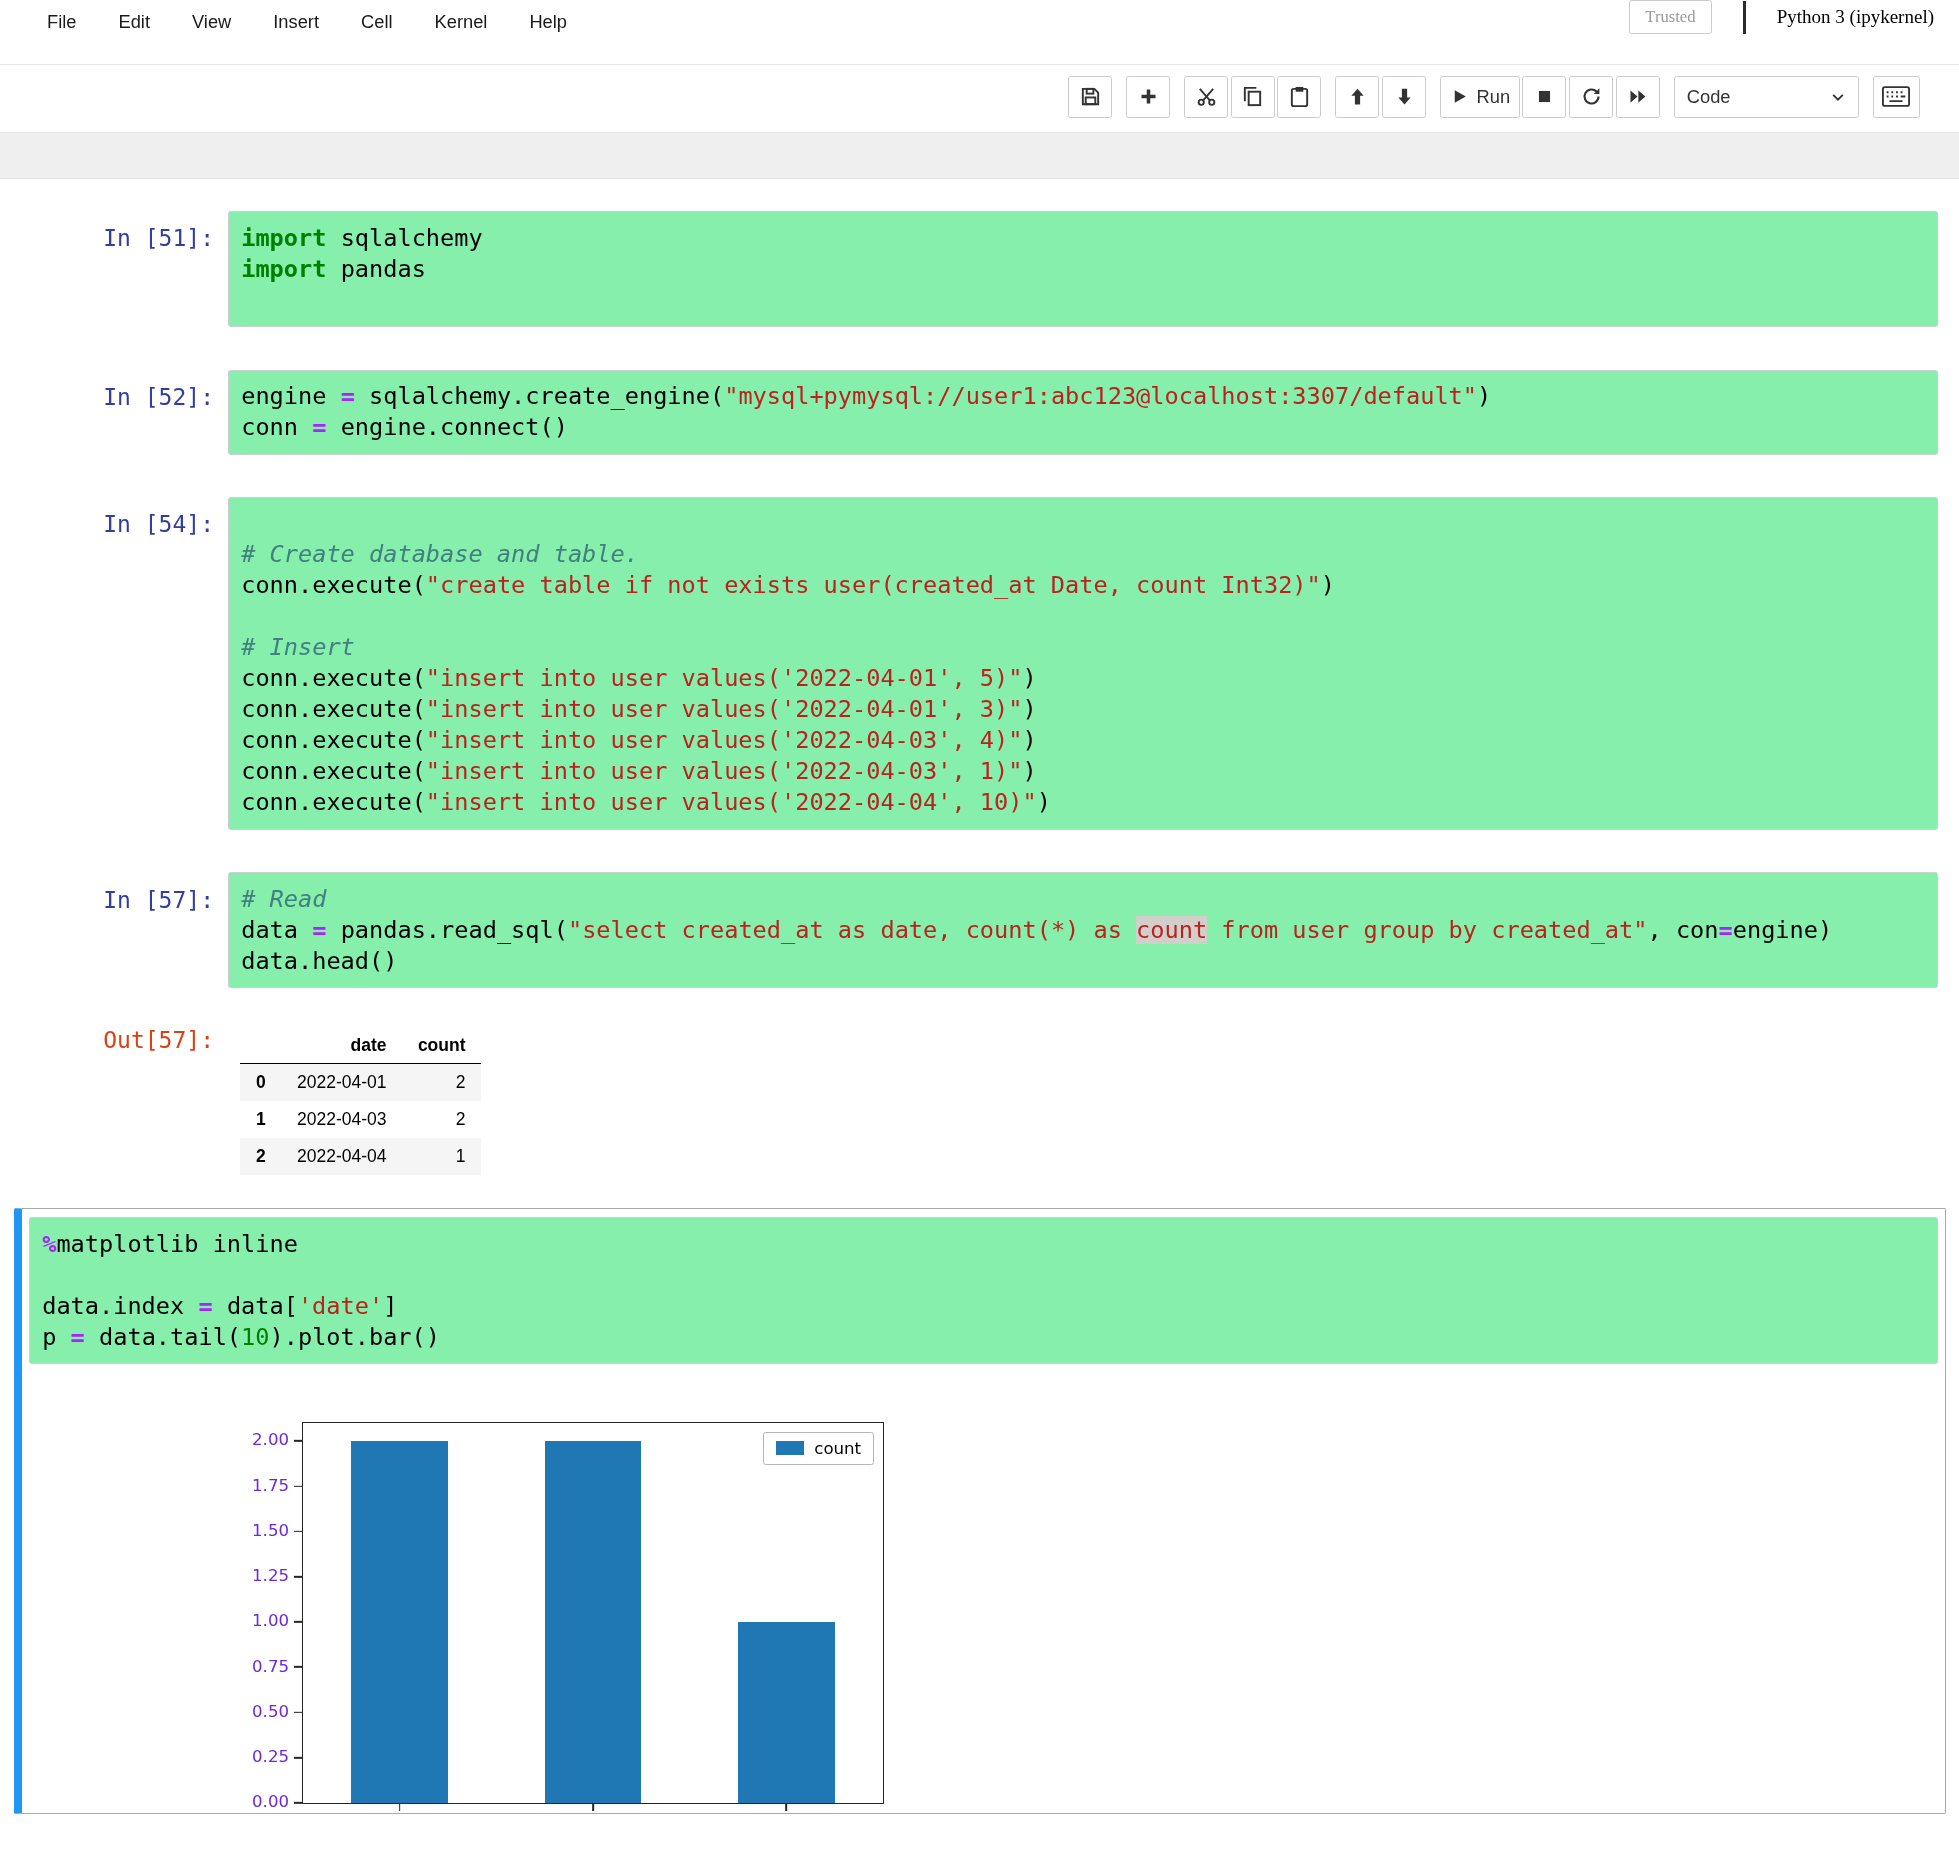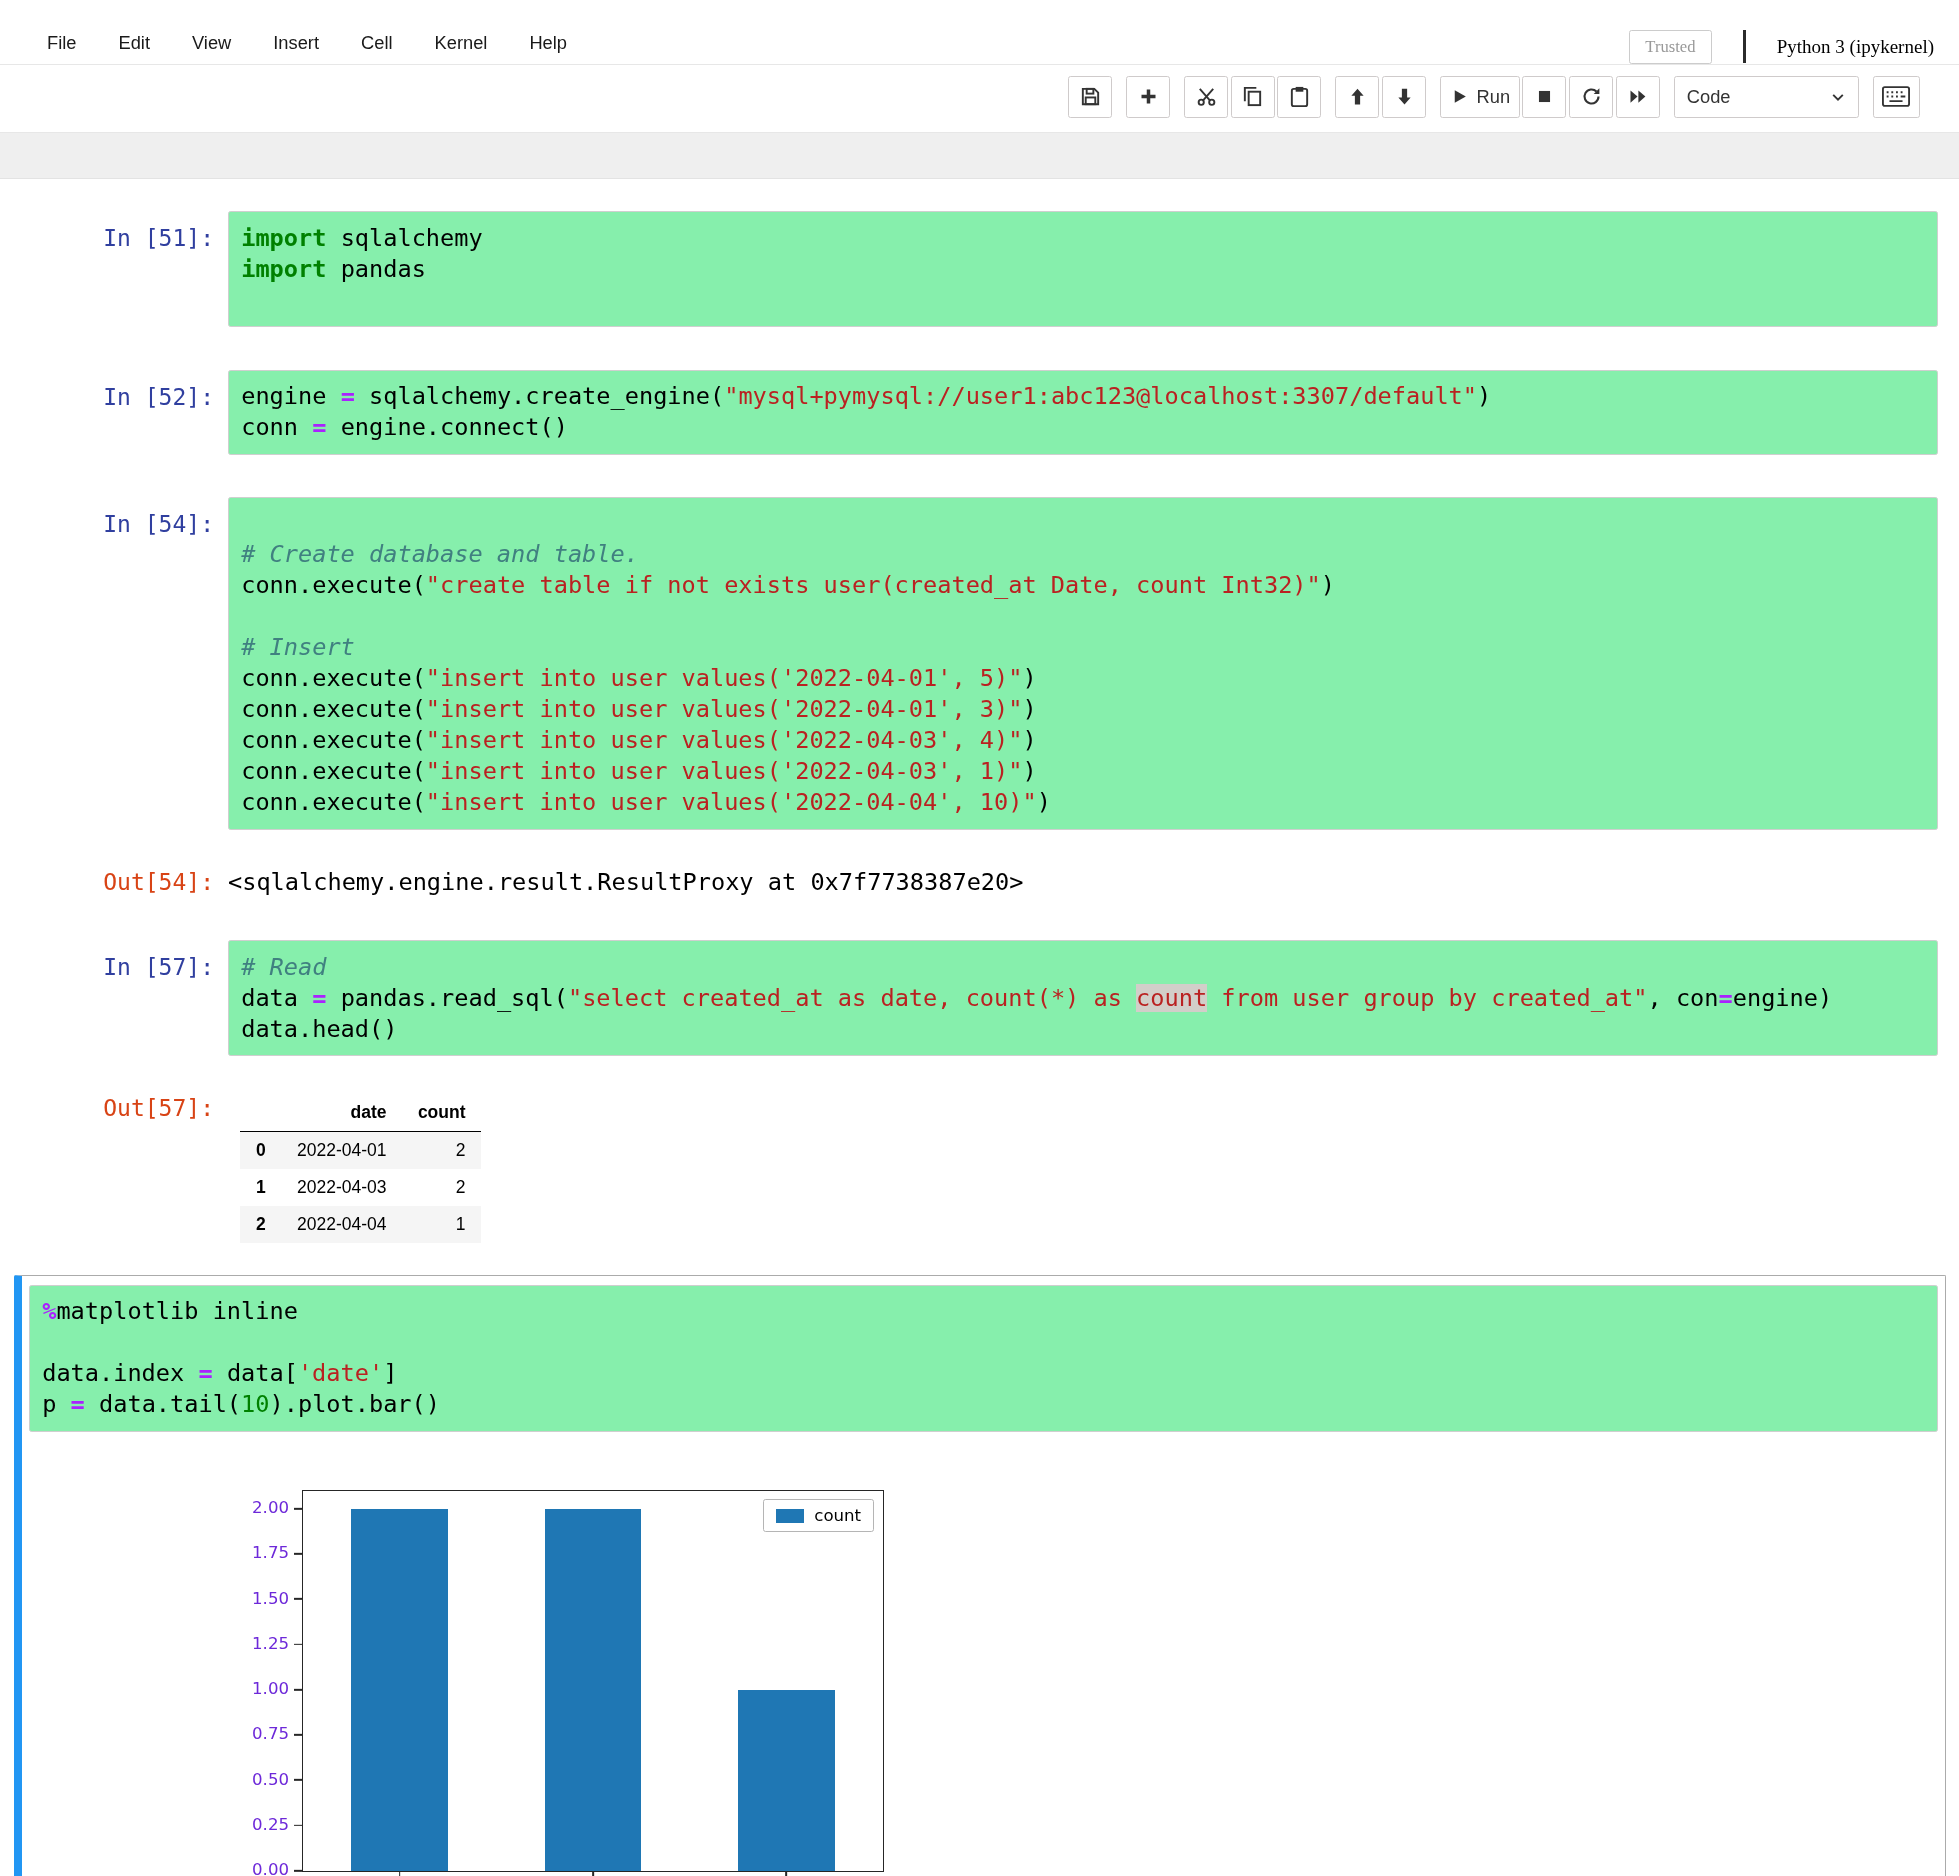--- a/index.html
+++ b/index.html
@@ -1,20 +1,20 @@
 <!DOCTYPE html>
 <html style="font-size:14px"><head>
 <meta charset="utf-8">
 <style>
   * { margin:0; padding:0; box-sizing:border-box; }
   body { background:#fff; font-family:"Liberation Sans", sans-serif; }
   .page { position:relative; width:1960px; height:1876px; background:#fff; overflow:hidden; }
 
   
-  .menubar { display:flex; align-items:flex-end; height:65px; padding:0 26px; background:#fff; border-bottom:0.9px solid #e7e7e7; }
+  .menubar { display:flex; align-items:flex-start; height:65px; padding:0 26px; background:#fff; border-bottom:0.9px solid #e7e7e7; }
   .menu-item { padding:10.5px 21px; font-size:18.3px; color:#1a1a1a; cursor:pointer; }
   .menu-right { margin-left:auto; display:flex; align-items:center; gap:31px;font-family:Liberation Serif, serif; }
   .trusted-btn { font-size:16.6px; color:#999; border:0.9px solid #ccc; border-radius:2.6px; padding:6.1px 15.7px; background:#fff; }
   .kernel-divider { width:2.6px; height:33px; background:#2b2b2b; }
   .kernel-name { font-size:19px; color:#000; }
 
   
   .toolbar { display:flex; align-items:center; padding:10.5px 26px 14px; background:#fff;justify-content:flex-end; }
   .tgroup { display:flex; gap:2.6px; margin-right:14px; }
   .tbtn { height:42px; min-width:44px; display:flex; align-items:center; justify-content:center; gap:7.9px;
@@ -241,26 +241,20 @@
             <div class="cm-line"><span class="tok-c"># Create database and table.</span></div>
             <div class="cm-line"><span class="tok-p">conn.execute(</span><span class="tok-s">"create table if not exists user(created_at Date, count Int32)"</span><span class="tok-p">)</span></div>
             <div class="cm-line">&nbsp;</div>
             <div class="cm-line"><span class="tok-c"># Insert</span></div>
             <div class="cm-line"><span class="tok-p">conn.execute(</span><span class="tok-s">"insert into user values('2022-04-01', 5)"</span><span class="tok-p">)</span></div>
             <div class="cm-line"><span class="tok-p">conn.execute(</span><span class="tok-s">"insert into user values('2022-04-01', 3)"</span><span class="tok-p">)</span></div>
             <div class="cm-line"><span class="tok-p">conn.execute(</span><span class="tok-s">"insert into user values('2022-04-03', 4)"</span><span class="tok-p">)</span></div>
             <div class="cm-line"><span class="tok-p">conn.execute(</span><span class="tok-s">"insert into user values('2022-04-03', 1)"</span><span class="tok-p">)</span></div>
             <div class="cm-line"><span class="tok-p">conn.execute(</span><span class="tok-s">"insert into user values('2022-04-04', 10)"</span><span class="tok-p">)</span></div>
           </div>
-      </div>
-      <div class="io-row">
-        <div class="prompt out">Out[54]:</div>
-        <div class="out-area">
-          <div class="out-text">&lt;sqlalchemy.engine.result.ResultProxy at 0x7f7738387e20&gt;</div>
-        </div>
       </div>
     </div>
 
     <div class="cell">
       <div class="io-row">
         <div class="prompt in">In [57]:</div>
         <div class="code-box">
             <div class="cm-line"><span class="tok-c"># Read</span></div>
             <div class="cm-line"><span class="tok-p">data </span><span class="tok-o">=</span><span class="tok-p"> pandas.read_sql(</span><span class="tok-s">"select created_at as date, count(*) as </span><span class="tok-hl">count</span><span class="tok-s"> from user group by created_at"</span><span class="tok-p">, con</span><span class="tok-o">=</span><span class="tok-p">engine)</span></div>
             <div class="cm-line"><span class="tok-p">data.head()</span></div>

